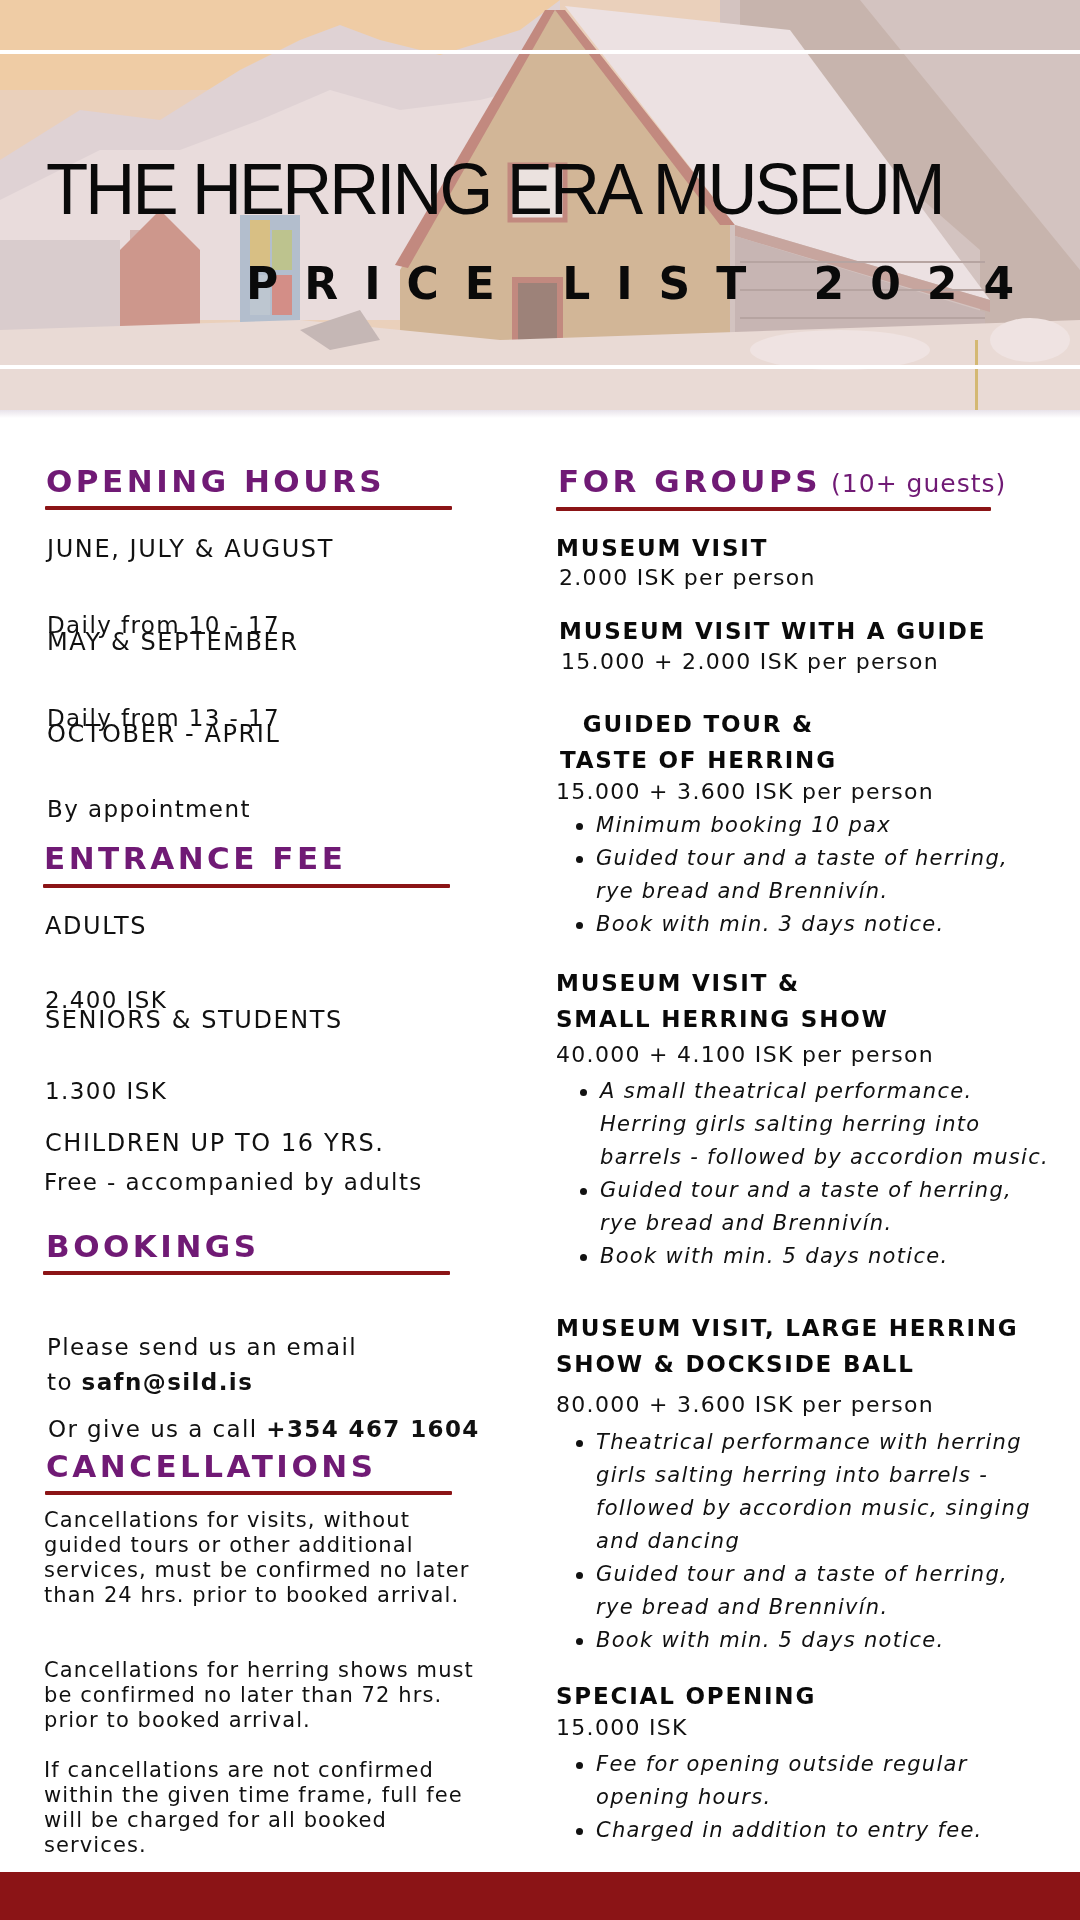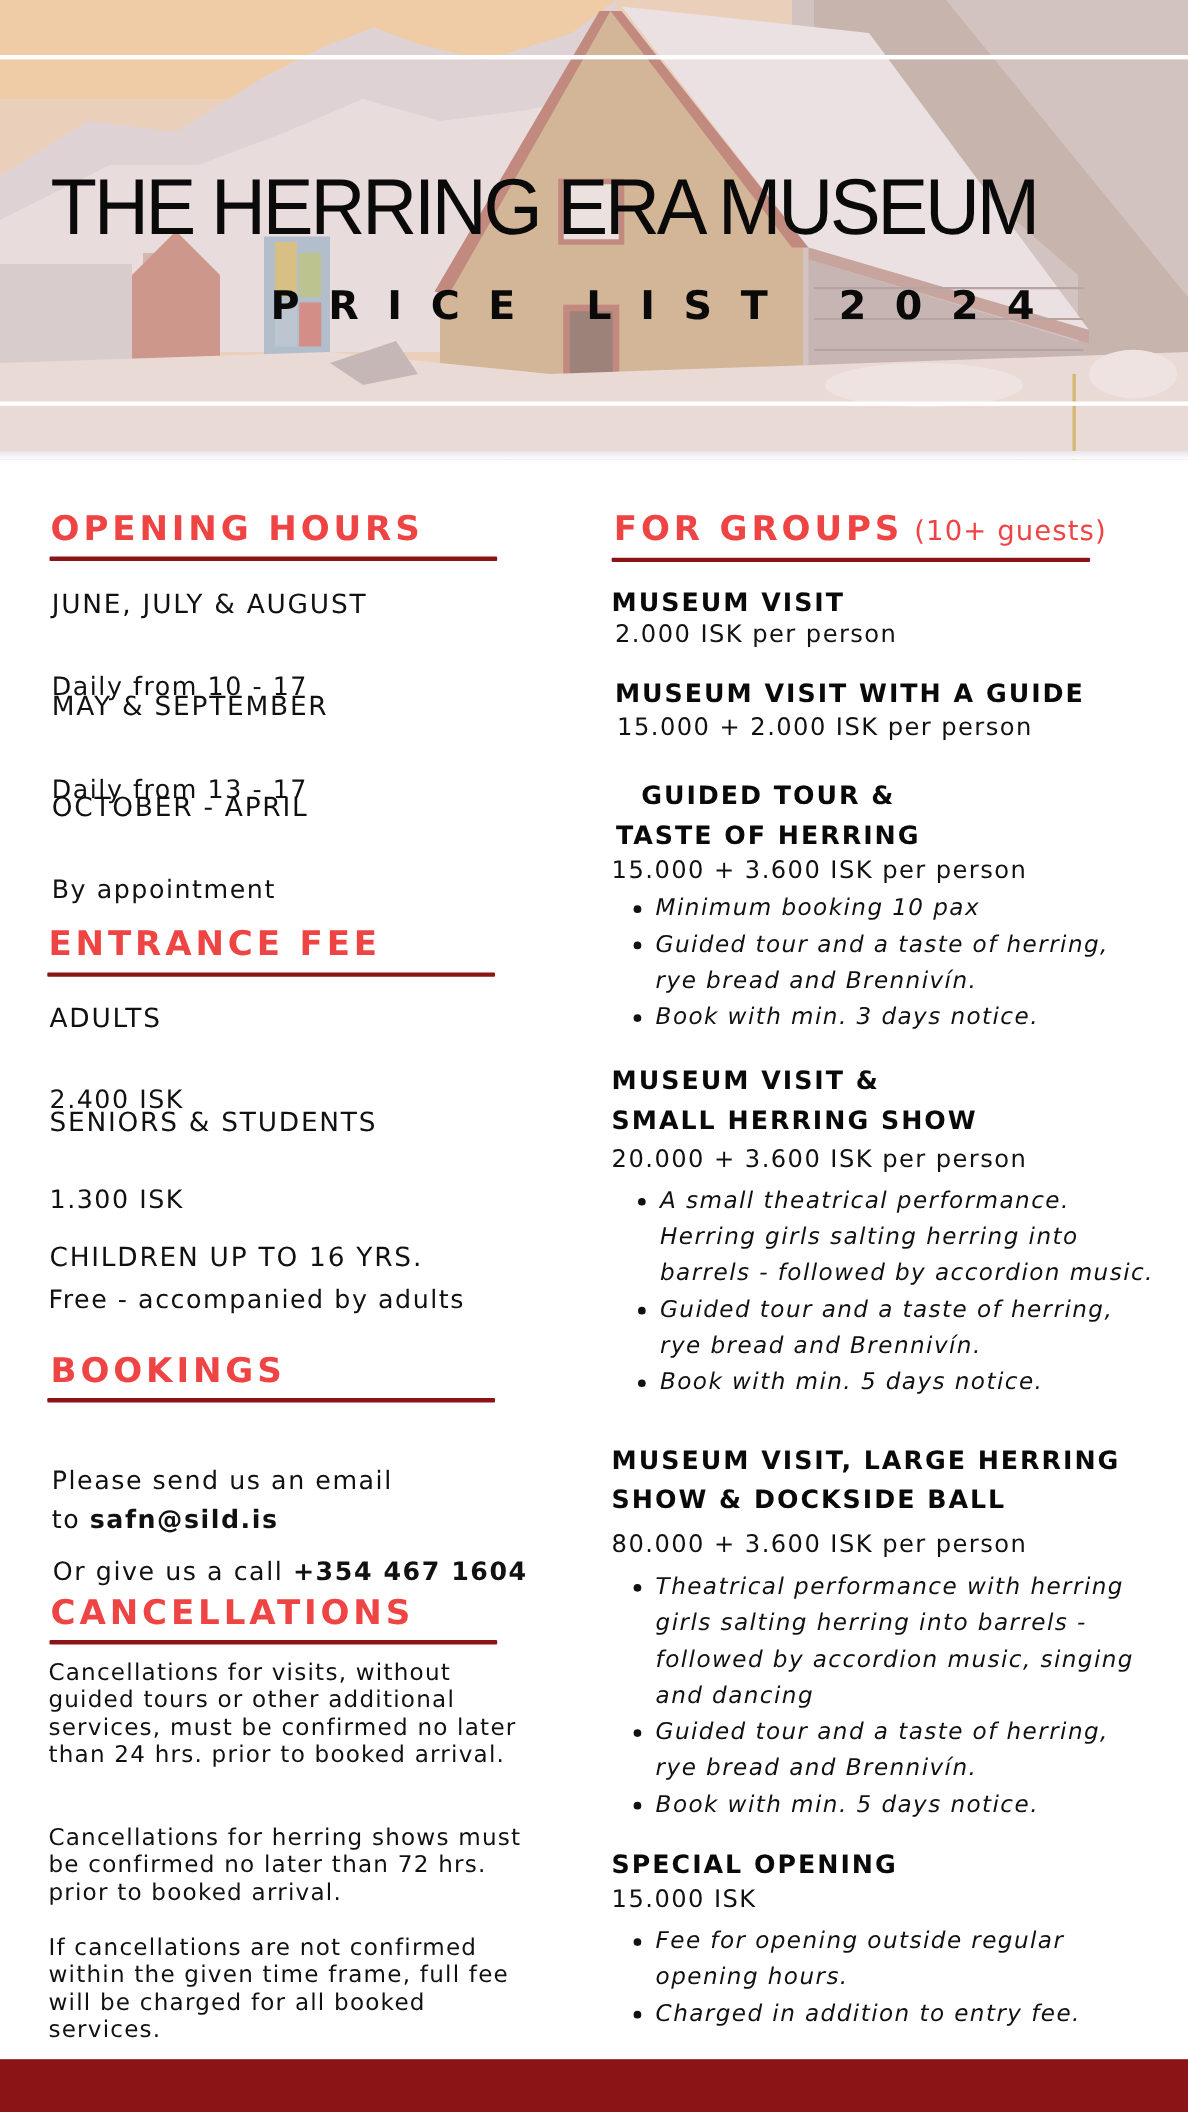--- a/index.html
+++ b/index.html
@@ -19,27 +19,27 @@
   .hero .fade { position: absolute; left: 0; top: 410px; width: 1080px; height: 8px; background: linear-gradient(#e8e3ea, #ffffff); }
   .hero-title {
     position: absolute; left: 46px; top: 148px; width: 1000px;
     font-family: "Liberation Sans", sans-serif; font-weight: 400;
     font-size: 72px; letter-spacing: -3px; color: #0a0a0a; white-space: nowrap;
     transform: scaleX(0.96); transform-origin: left center;
   }
   .hero-sub {
     position: absolute; left: 246px; top: 258px; width: 700px;
     font-family: "DejaVu Sans", sans-serif; font-weight: 700;
-    font-size: 36px; letter-spacing: 26px; color: #0a0a0a; white-space: nowrap;
+    font-size: 44px; letter-spacing: 26px; color: #0a0a0a; white-space: nowrap;
   }
 
   
   .section-head {
     position: absolute; font-family: "DejaVu Sans", sans-serif; font-weight: 700;
-    font-size: 31px; letter-spacing: 3.5px; color: #ef4444; white-space: nowrap;
+    font-size: 31px; letter-spacing: 3.5px; color: #701a75; white-space: nowrap;
   }
   .section-head .note { font-weight: 400; font-size: 25px; letter-spacing: 1px; margin-left: 10px; }
   .underline { position: absolute; height: 4px; background: #8b1416; border-radius: 1px; }
 
   .label { position: absolute; font-family: "DejaVu Sans", sans-serif; font-size: 24px; letter-spacing: 1.6px; color: #111; white-space: nowrap; }
   .value { position: absolute; font-family: "DejaVu Sans", sans-serif; font-size: 23px; letter-spacing: 1.4px; color: #111; white-space: nowrap; margin-top: 36px; }
   .value b { font-weight: 700; }
 
   .para {
     position: absolute; left: 44px; width: 440px;
@@ -189,21 +189,21 @@
   <ul class="bullets" style="left:574px; top:809px;">
     <li>Minimum booking 10 pax</li>
     <li style="width:460px;">Guided tour and a taste of herring, rye bread and Brennivín.</li>
     <li>Book with min. 3 days notice.</li>
   </ul>
 
   <div class="item-title" style="left:556px; top:965px;">
     <div>MUSEUM VISIT &amp;</div>
     <div>SMALL HERRING SHOW</div>
   </div>
-  <div class="item-price" style="left:556px; top:1042px;">20.000 + 3.600 ISK per person</div>
+  <div class="item-price" style="left:556px; top:1042px;">40.000 + 4.100 ISK per person</div>
   <ul class="bullets" style="left:578px; top:1075px; width:480px;">
     <li>A small theatrical performance. Herring girls salting herring into barrels - followed by accordion music.</li>
     <li style="width:460px;">Guided tour and a taste of herring, rye bread and Brennivín.</li>
     <li>Book with min. 5 days notice.</li>
   </ul>
 
   <div class="item-title" style="left:556px; top:1310px;">
     <div>MUSEUM VISIT, LARGE HERRING</div>
     <div>SHOW &amp; DOCKSIDE BALL</div>
   </div>

